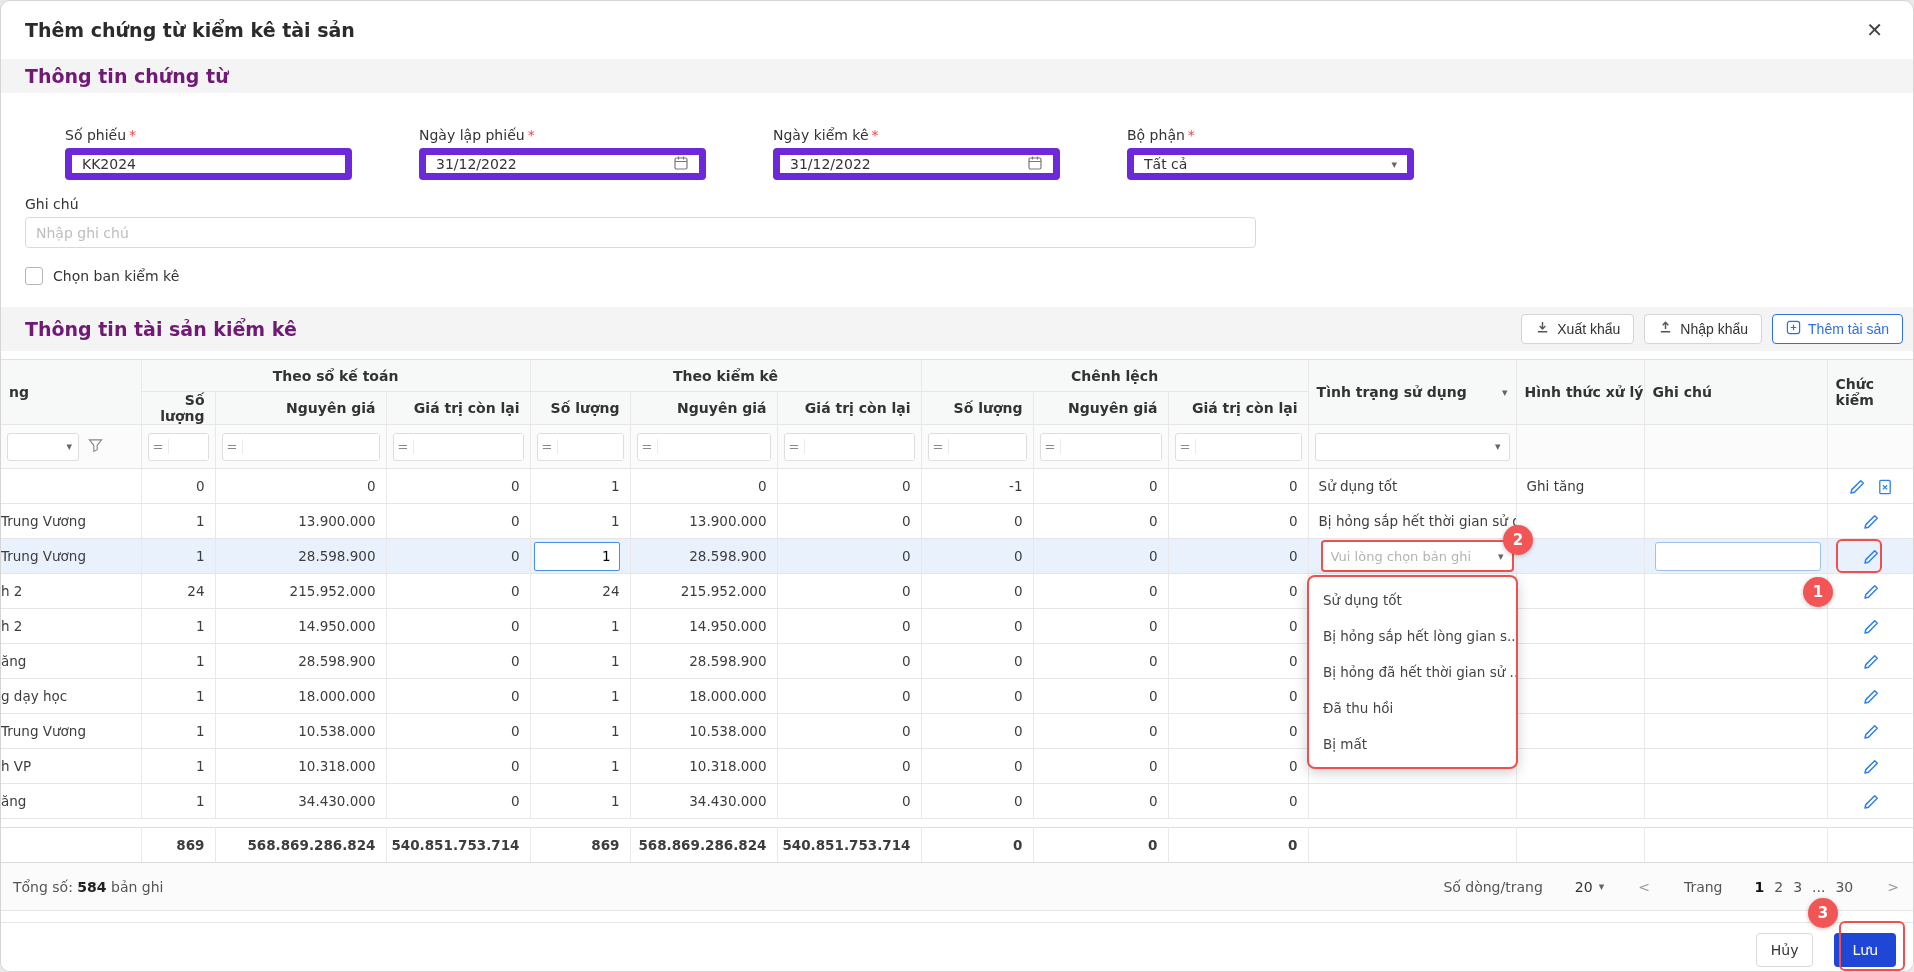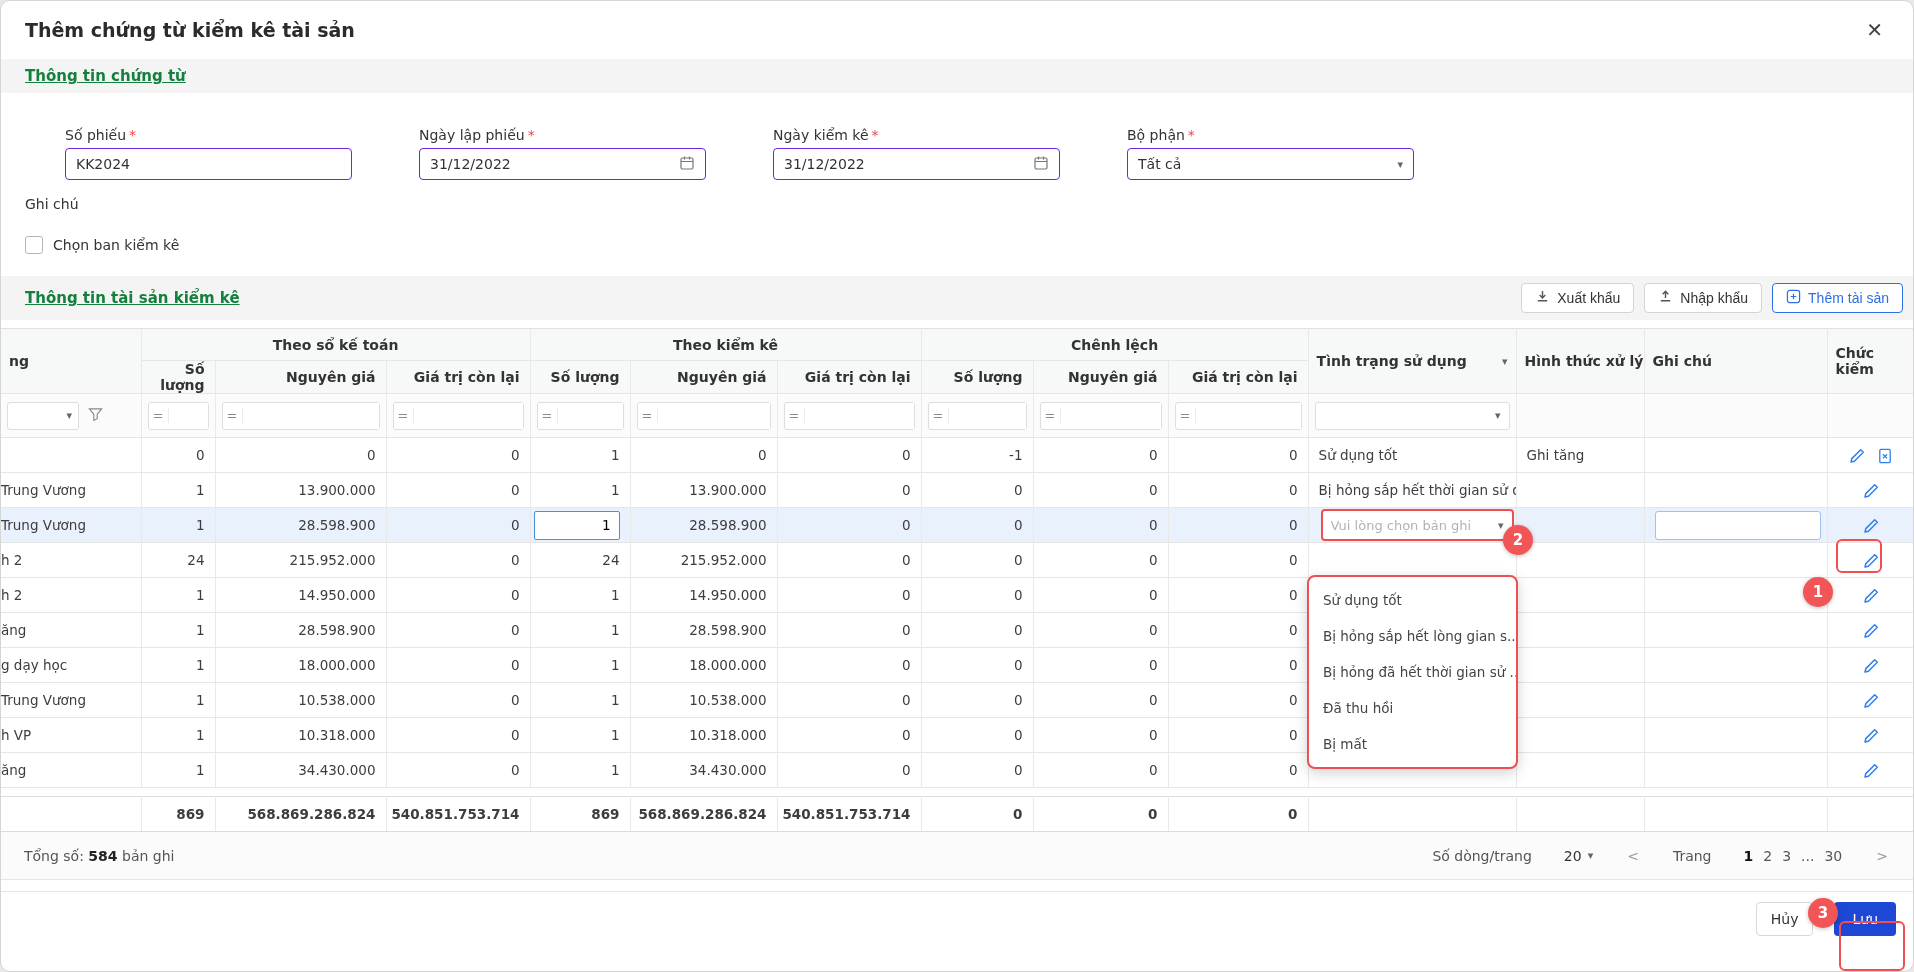--- a/index.html
+++ b/index.html
@@ -11,28 +11,28 @@
   .modal {
     position: relative; width: 1914px; height: 972px; background: #fff;
     border: 1px solid #d5d5d5; border-radius: 10px; overflow: hidden;
   }
   
   .modal-header { height: 58px; display: flex; align-items: center; justify-content: space-between; padding: 0 30px 0 24px; }
   .modal-title { font-size: 19px; font-weight: 600; color: #2b2b2b; }
   .close-x { font-size: 20px; color: #444; cursor: pointer; line-height: 1; }
   
   .band { height: 34px; background: #f4f4f5; display: flex; align-items: center; padding: 0 24px; }
-  .band .band-title { font-weight: 600; font-size: 15px; color: #15803d; text-decoration: underline; }
+  .band .band-title { font-weight: 600; font-size: 19px; color: #701a75; }
   .band2 { height: 44px; background: #f4f4f5; display: flex; align-items: center; justify-content: space-between; padding: 0 10px 0 24px; margin-top: 21px; gap: 48px; }
   
   .fields { display: flex; gap: 27px; padding: 34px 24px 0 24px; }
   .field { width: 287px; margin-left: 40px; }
   .flabel { font-size: 14px; color: #333; margin-bottom: 5px; }
   .req { color: #e5484d; margin-left: 3px; }
-  .fbox { height: 32px; width: 100%; border: 1px solid #6d28d9; border-radius: 4px; background: #fff;
+  .fbox { height: 32px; width: 100%; border: 7px solid #6d28d9; border-radius: 4px; background: #fff;
           display: flex; align-items: center; justify-content: space-between; padding: 0 10px; font-size: 14px; color: #333; }
   input.fbox { display: block; outline: none; font: inherit; }
   .note-wrap { padding: 16px 24px 0 24px; }
   .note-input { width: 1231px; height: 31px; border: 1px solid #d9d9d9; border-radius: 4px; padding: 0 10px; font: inherit; outline: none; }
   input::placeholder { color: #bdbdbd; }
   .chk-row { display: flex; align-items: center; gap: 10px; padding: 18px 24px 0 24px; height: 38px; }
   .chk-box { width: 18px; height: 18px; border: 1.5px solid #b5b5b5; border-radius: 3px; background: #fff; }
   
   .band-actions { display: flex; align-items: center; gap: 10px; }
   .band-btn { height: 30px; border: 1px solid #d4d4d4; border-radius: 4px; background: #fff;
@@ -66,21 +66,21 @@
                      padding-right: 8px; font: inherit; outline: none; background: #fff; }
   .note-edit-input { width: 97%; height: 29px; border: 1px solid #9fc1ee; border-radius: 3px; font: inherit; outline: none; background: #fff; }
   .status-combo { height: 32px; margin: 0 2px; border: 2px solid #f04f4f; border-radius: 4px; background: #fff;
                   display: flex; align-items: center; justify-content: space-between; padding: 0 8px; cursor: pointer; }
   .combo-placeholder { color: #b3b3b3; font-size: 13px; white-space: nowrap; overflow: hidden; }
   
   .spacer8 { height: 8px; }
   table.summary { margin-top: 0; border-top: 1px solid #dcdcdc; }
   .summary td { height: 33px; background: #fafafa; font-weight: 700; font-size: 13.5px; color: #333; border-bottom: 1px solid #dcdcdc; }
   .grid-footer { height: 48px; background: #fbfbfb; border-bottom: 1px solid #e6e6e6; display: flex; align-items: center;
-                 justify-content: space-between; padding: 0 23px; color: #555; font-size: 14px; }
+                 justify-content: space-between; padding: 0 12px; color: #555; font-size: 14px; }
   .totals b { color: #222; }
   .pager { display: flex; align-items: flex-end; gap: 32px; }
   .page-size { display: flex; align-items: center; gap: 6px; cursor: pointer; color: #333; }
   .pg-arrow { color: #999; cursor: pointer; padding: 0 2px; }
   .pages { display: flex; gap: 10px; }
   .page { cursor: pointer; color: #555; }
   .page.current { color: #111; font-weight: 700; }
   .page.dots { cursor: default; }
   
   .modal-footer { height: 54px; margin-top: 11px; border-top: 1px solid #e6e6e6; display: flex; align-items: center;
@@ -147,20 +147,21 @@
       <div class="flabel"><span>Bộ phận</span><span class="req">*</span></div>
       <div class="fbox">
         <span>Tất cả</span>
         <span class="caret">▾</span>
       </div>
     </div>
   </div>
 
   <div class="note-wrap">
     <div class="flabel">Ghi chú</div>
+    <input class="note-input" placeholder="Nhập ghi chú" style="">
   </div>
 
   <div class="chk-row">
     <div class="chk-box"></div>
     <span>Chọn ban kiểm kê</span>
   </div>
 
   <div class="band band2">
     <span class="band-title">Thông tin tài sản kiểm kê</span>
     <div class="band-actions">

